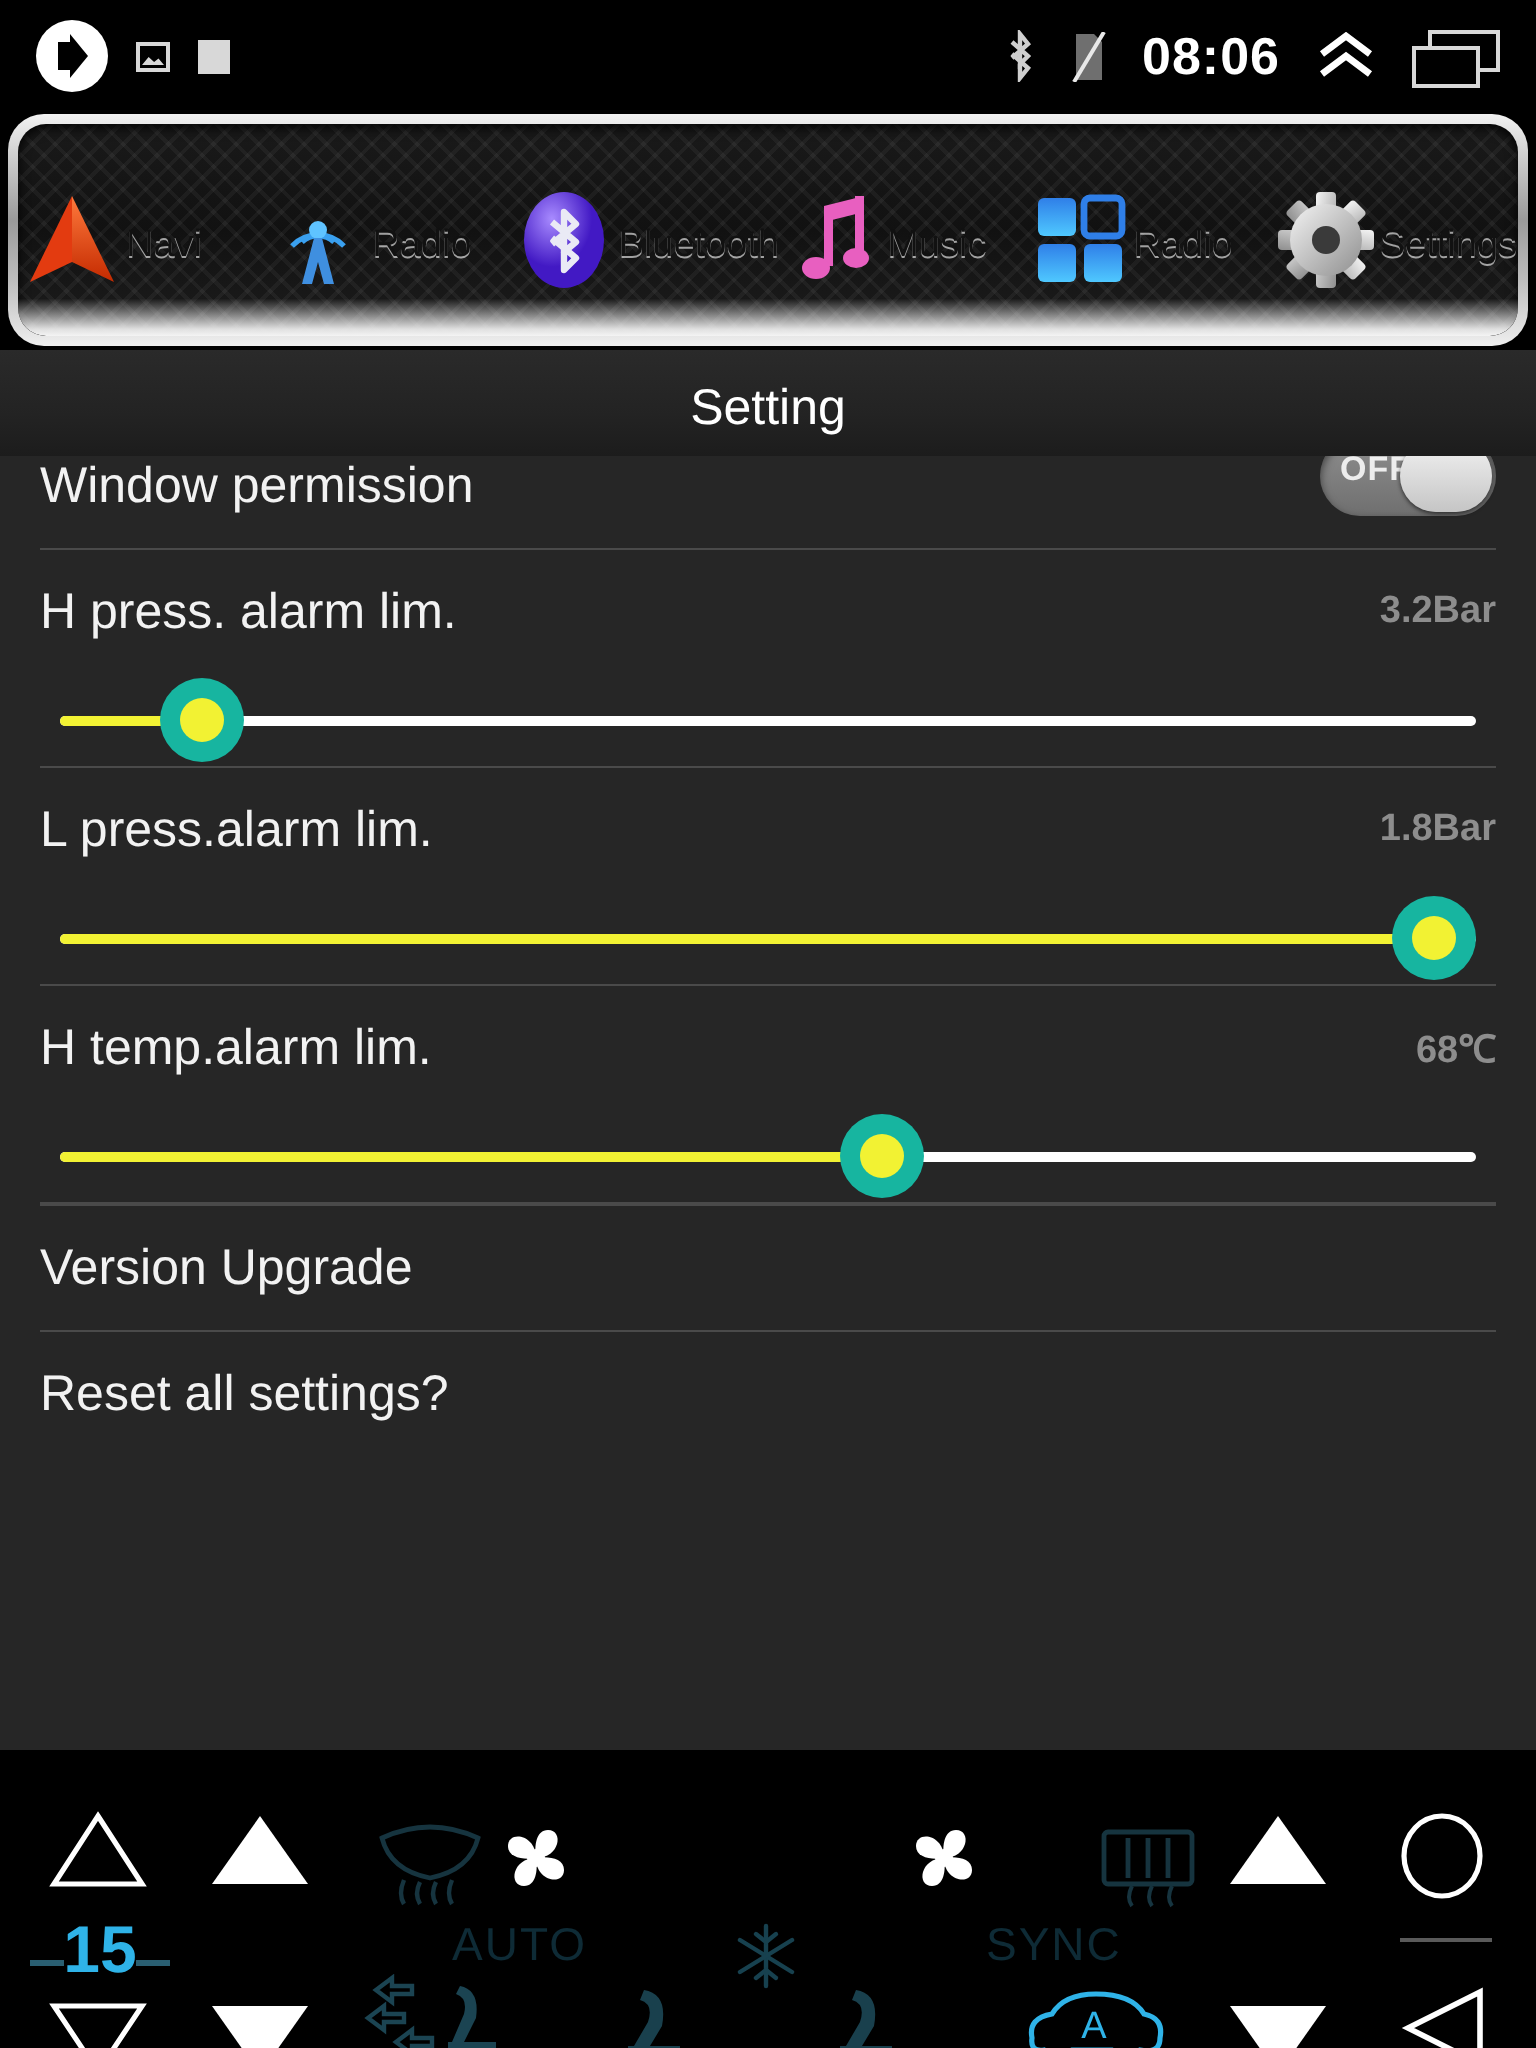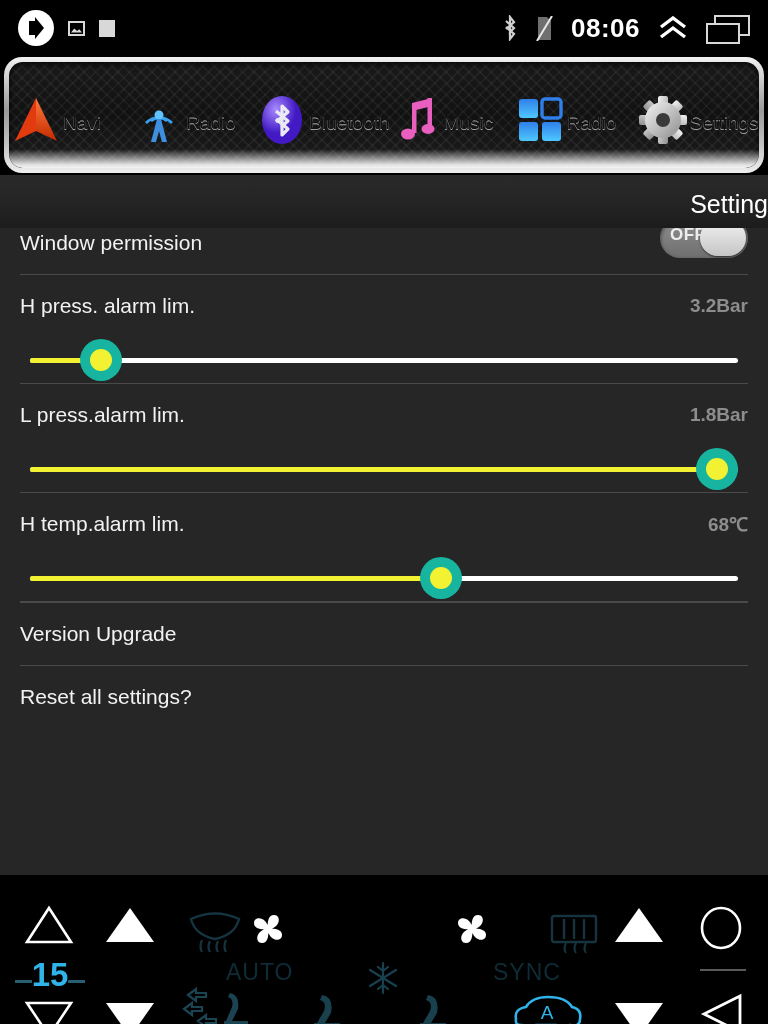--- a/index.html
+++ b/index.html
@@ -90,38 +90,38 @@
   .dock-icon { height:60px; display:flex; align-items:center; justify-content:center; }
   .dock-label {
     margin-top:6px; font-size:19px; color:#111;
     text-shadow:0 1px 0 rgba(255,255,255,.6);
   }
 
   
   .titlebar {
     position:absolute; left:0; top:175px; width:768px; height:60px;
     background: linear-gradient(180deg,#2a2a2a 0%,#232323 55%,#1a1a1a 100%);
-    display:flex; align-items:center; justify-content:flex-end;
+    display:flex; align-items:center; justify-content:center;
     border-bottom:1px solid #111;
   }
   .titlebar .title { color:#fff; font-size:25px; }
 
   
   .content {
     position:absolute; left:0; top:228px; width:768px; height:647px;
     background:#262626; overflow:hidden;
   }
   .row {
     position:relative; padding:0 20px;
   }
   .row-head {
     display:flex; align-items:center; justify-content:space-between;
     height:62px;
   }
-  .row-label { color:#f2f2f2; font-size:21px; }
+  .row-label { color:#f2f2f2; font-size:25px; }
   .row-value { color:#8d8d8d; font-size:19px;font-weight:bold; }
   .row-value.bright { color:#ffffff; font-size:21px; }
   .divider {
     height:1px; background:#4a4a4a; margin:0 20px;
   }
   .clipped-row { margin-top:-16px; }
 
   .toggle {
     position:absolute; right:20px; top:6px;
     width:88px; height:40px; border-radius:20px;

